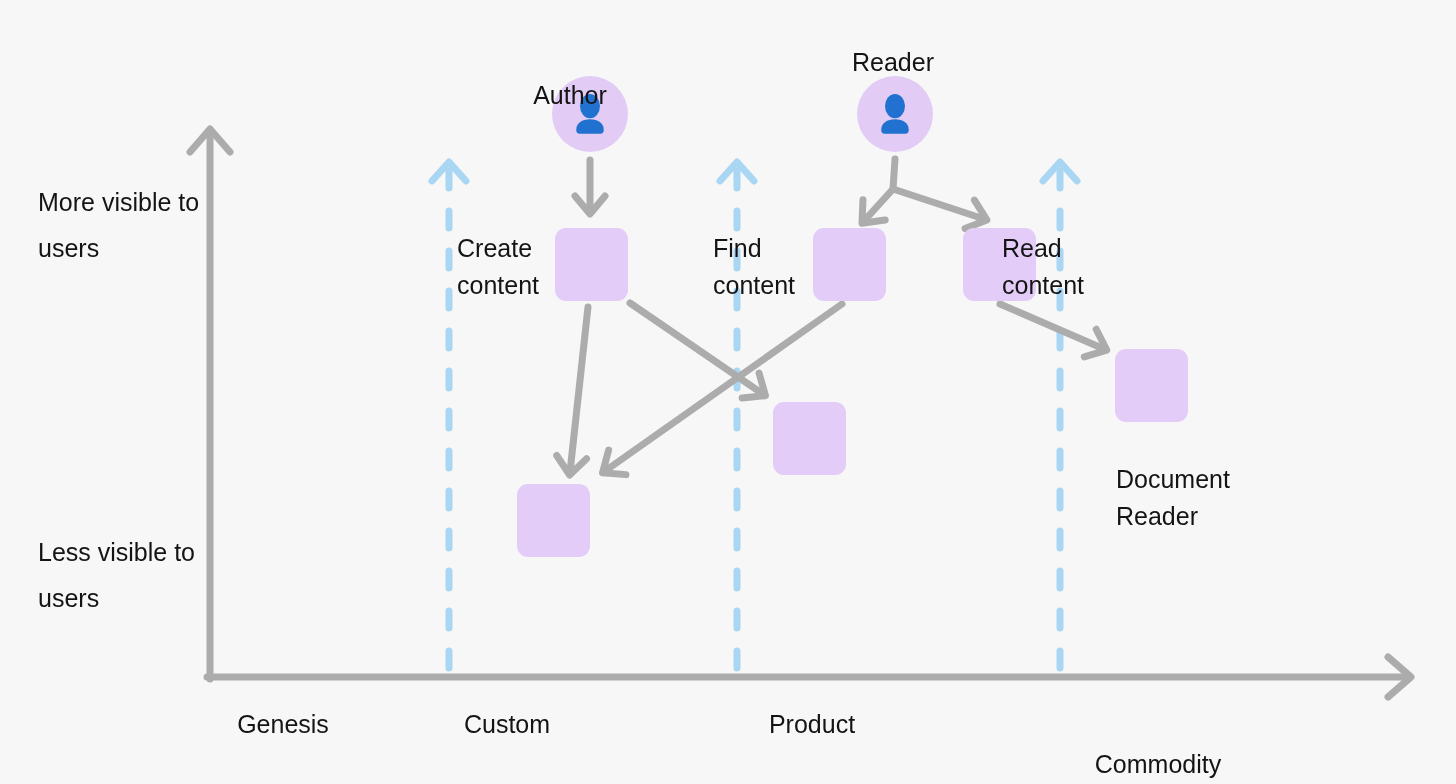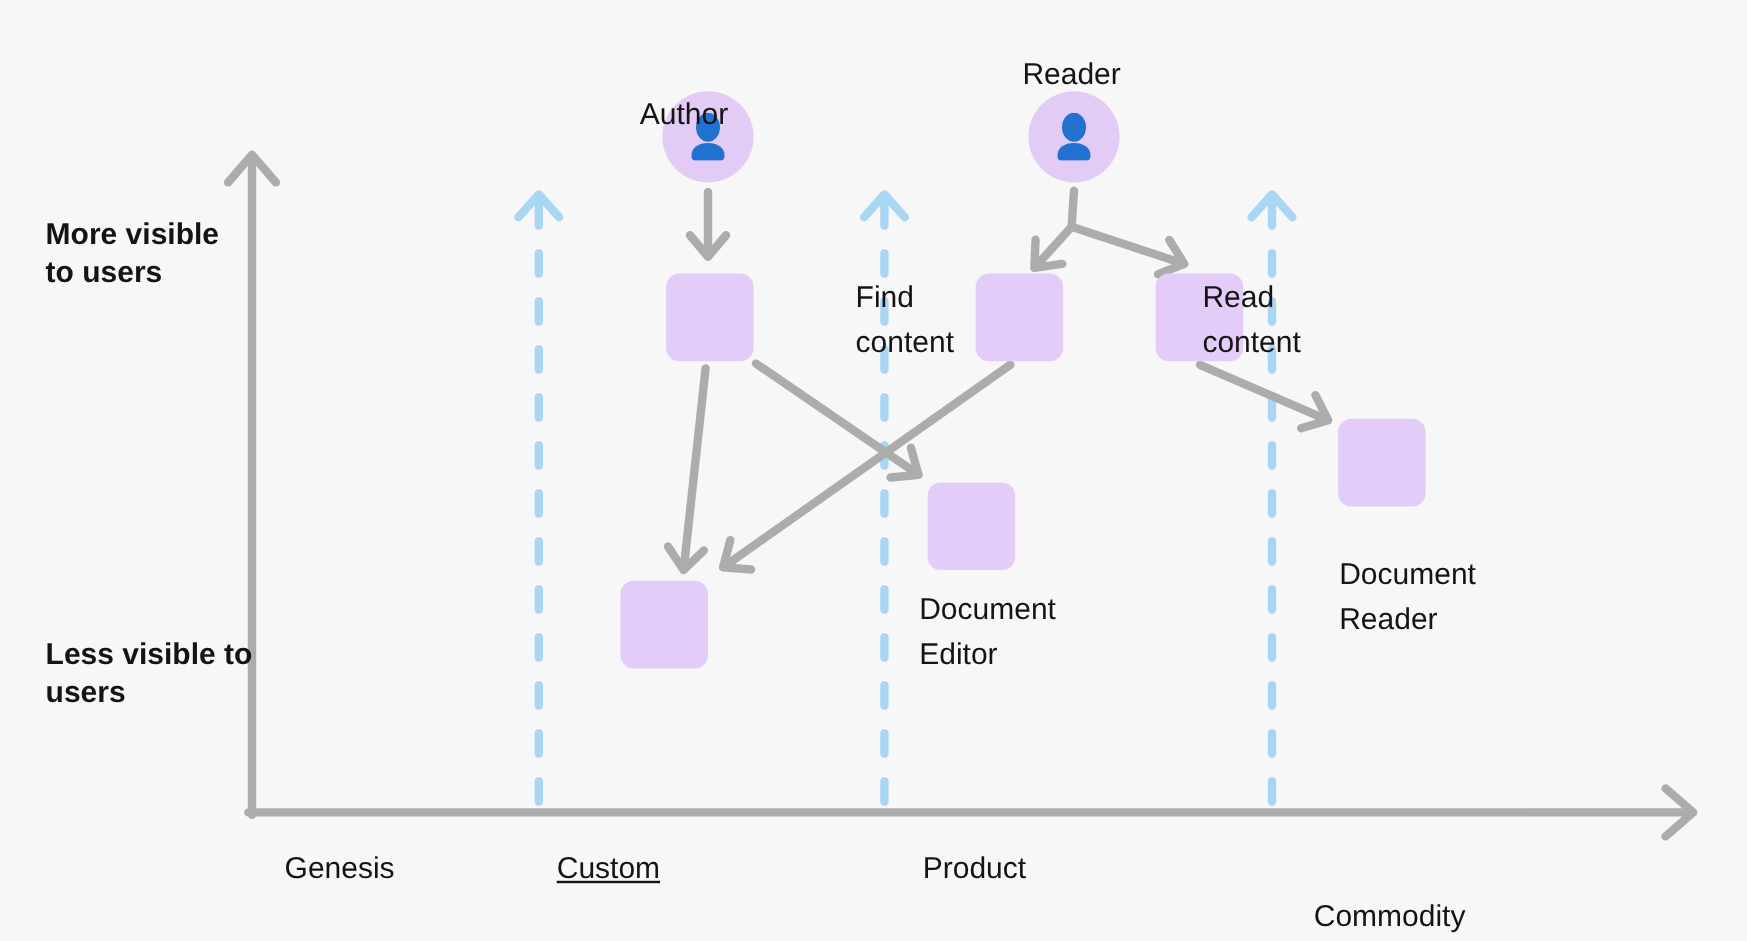--- a/index.html
+++ b/index.html
@@ -31,34 +31,34 @@
     justify-content: center;
   }
   .lbl {
     position: absolute;
     font-size: 25px;
     line-height: 37px;
     color: #141414;
     white-space: normal;
   }
   .lbl.center { text-align: center; transform: translateX(-50%); white-space: nowrap; }
-  .axis-label { line-height: 32px; font-weight: bold; }
+  .axis-label { line-height: 46px; }
   
   #lbl-author   { left: 494px; top: 44px;  width: 152px; margin-top: 33px; }
   #lbl-reader   { left: 817px; top: 44px;  width: 152px; }
   #lbl-create   { left: 457px; top: 230px; width: 105px; }
   #lbl-find     { left: 713px; top: 230px; width: 105px; }
   #lbl-read     { left: 1002px;top: 230px; width: 112px; }
   #lbl-search   { left: 503px; top: 571px; width: 105px; }
   #lbl-editor   { left: 766px; top: 490px; width: 142px; }
   #lbl-docread  { left: 1116px;top: 461px; width: 142px; }
   #lbl-more     { left: 38px;  top: 179px; width: 175px; }
   #lbl-less     { left: 38px;  top: 529px; width: 175px; }
   #lbl-genesis  { left: 283px;  top: 706px; text-align: center; }
-  #lbl-custom   { left: 507px;  top: 706px; text-decoration: underline; }
+  #lbl-custom   { left: 507px;  top: 706px; }
   #lbl-product  { left: 812px;  top: 706px; }
   #lbl-commodity{ left: 1158px; top: 746px; }
   
   #box-create  { left: 555px;  top: 228px; }
   #box-find    { left: 813px;  top: 228px; }
   #box-read    { left: 963px;  top: 228px; }
   #box-search  { left: 517px;  top: 484px; }
   #box-editor  { left: 773px;  top: 402px; }
   #box-docread { left: 1115px; top: 349px; }
   
@@ -116,23 +116,23 @@
   <div class="box" id="box-create"></div>
   <div class="box" id="box-find"></div>
   <div class="box" id="box-read"></div>
   <div class="box" id="box-search"></div>
   <div class="box" id="box-editor"></div>
   <div class="box" id="box-docread"></div>
 
   <div class="lbl" id="lbl-author" style="text-align:center">Author</div>
   <div class="lbl" id="lbl-reader" style="text-align:center">Reader</div>
 
+  <div class="lbl" id="lbl-create">Create content</div>
   <div class="lbl" id="lbl-find">Find content</div>
   <div class="lbl" id="lbl-read">Read content</div>
-  <div class="lbl" id="lbl-editor">Document Editor</div>
   <div class="lbl" id="lbl-docread">Document Reader</div>
 
   <div class="lbl axis-label" id="lbl-more">More visible to users</div>
   <div class="lbl axis-label" id="lbl-less">Less visible to users</div>
 
   <div class="lbl center" id="lbl-genesis">Genesis</div>
   <div class="lbl center" id="lbl-custom">Custom</div>
   <div class="lbl center" id="lbl-product">Product</div>
   <div class="lbl center" id="lbl-commodity">Commodity</div>
 

